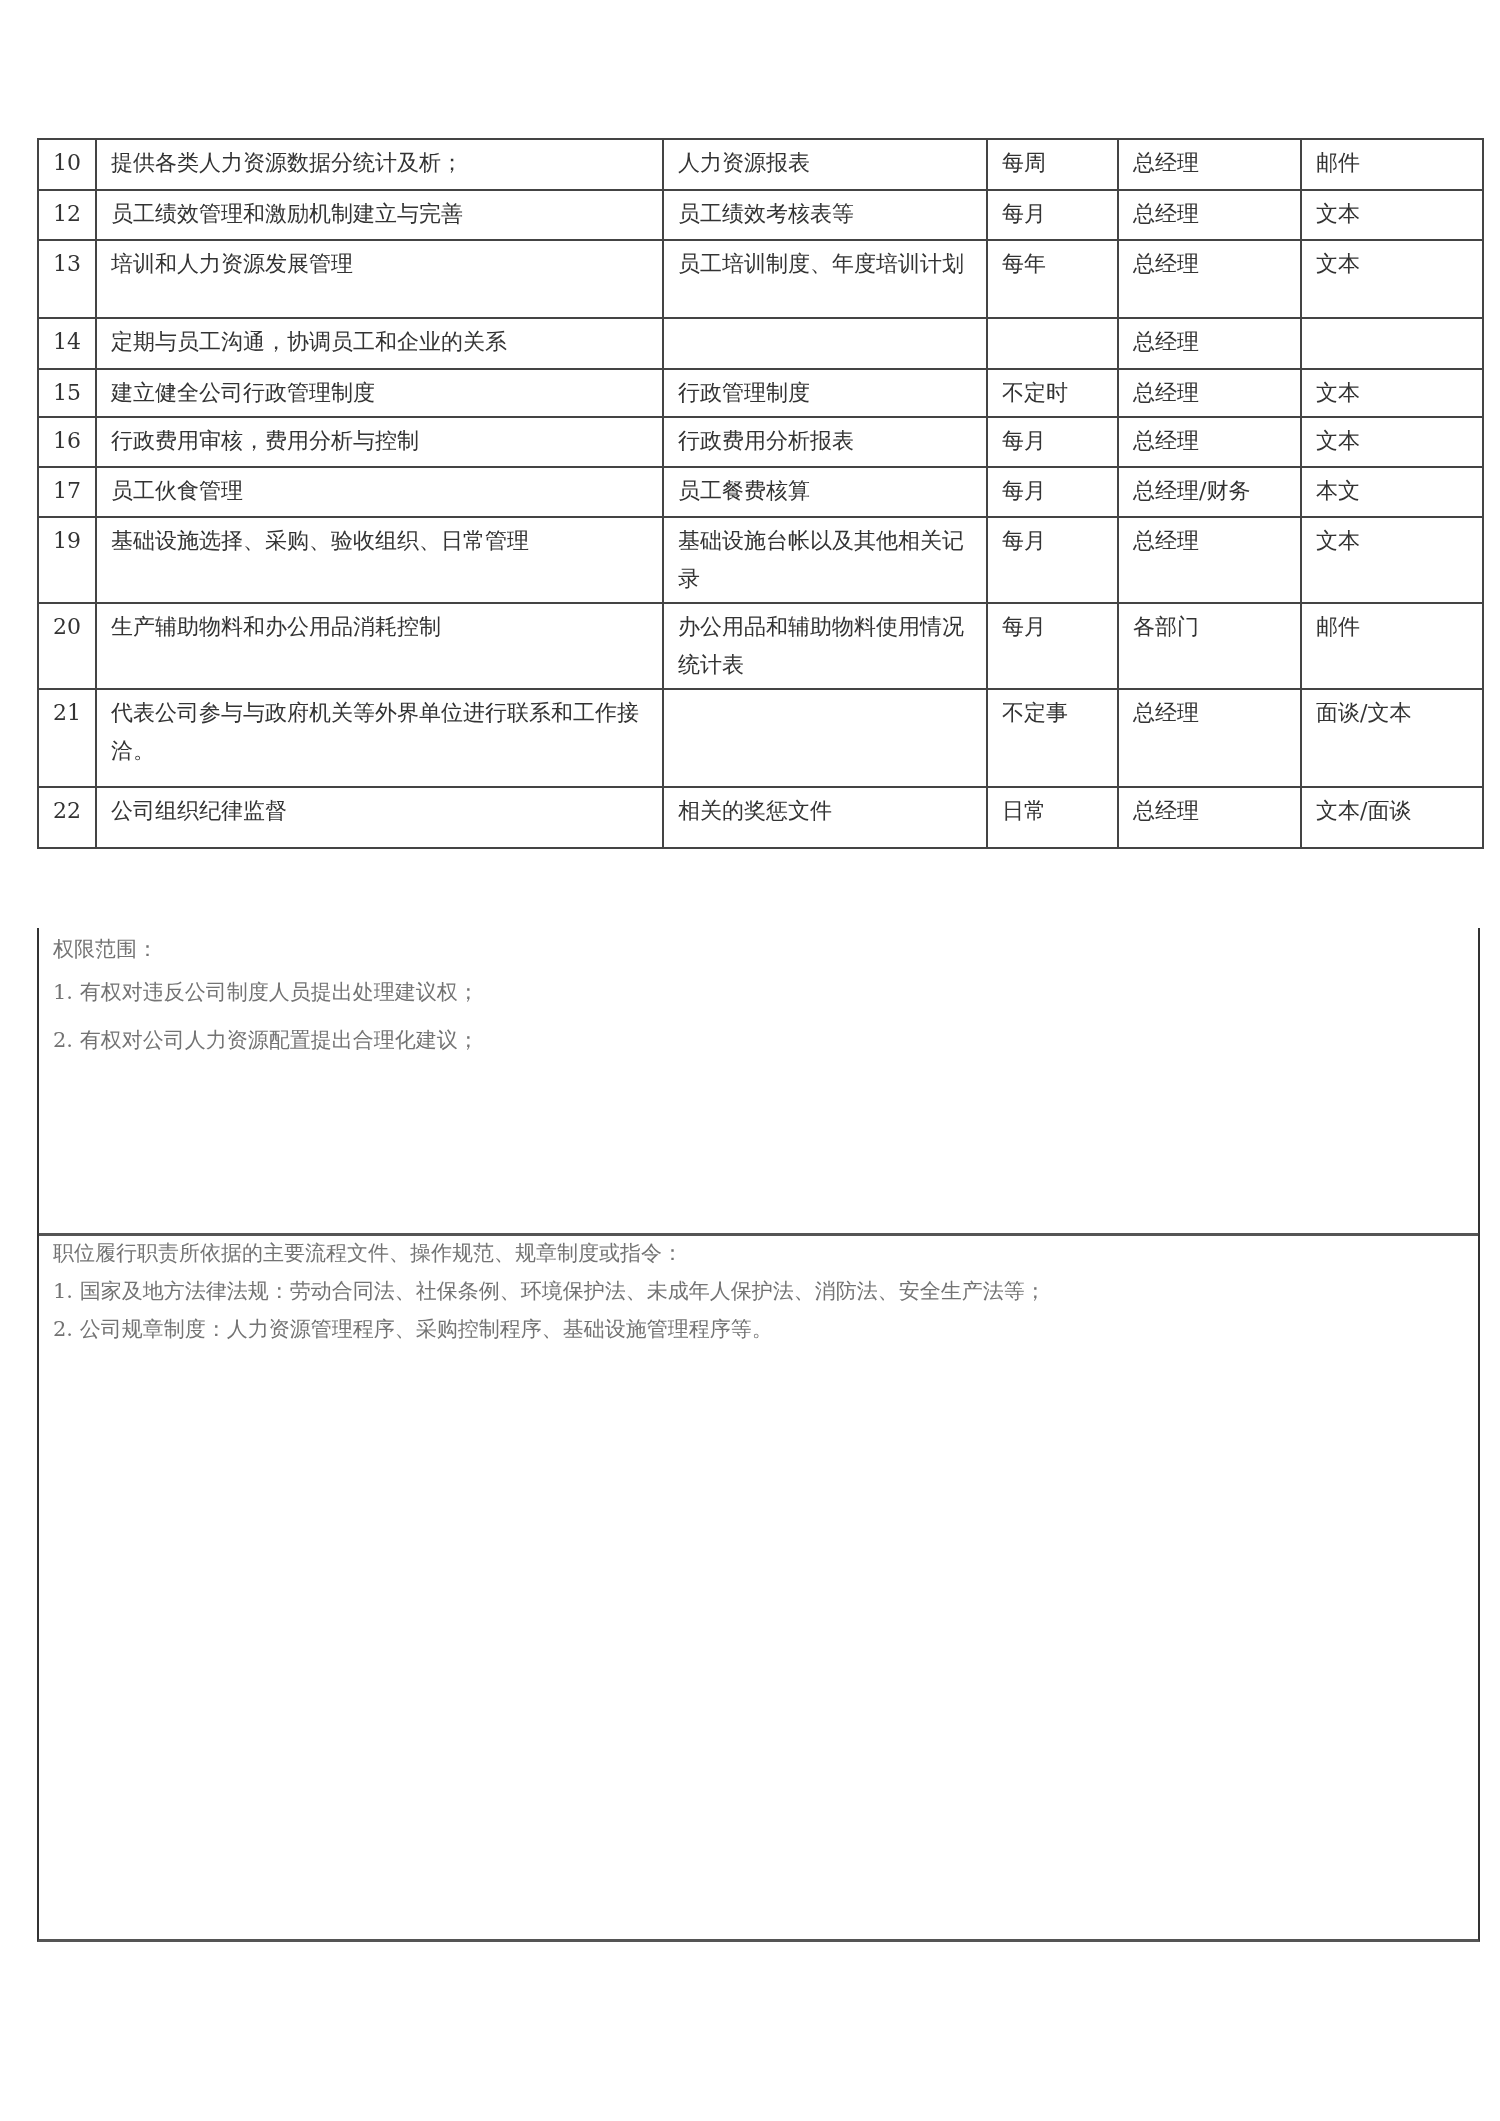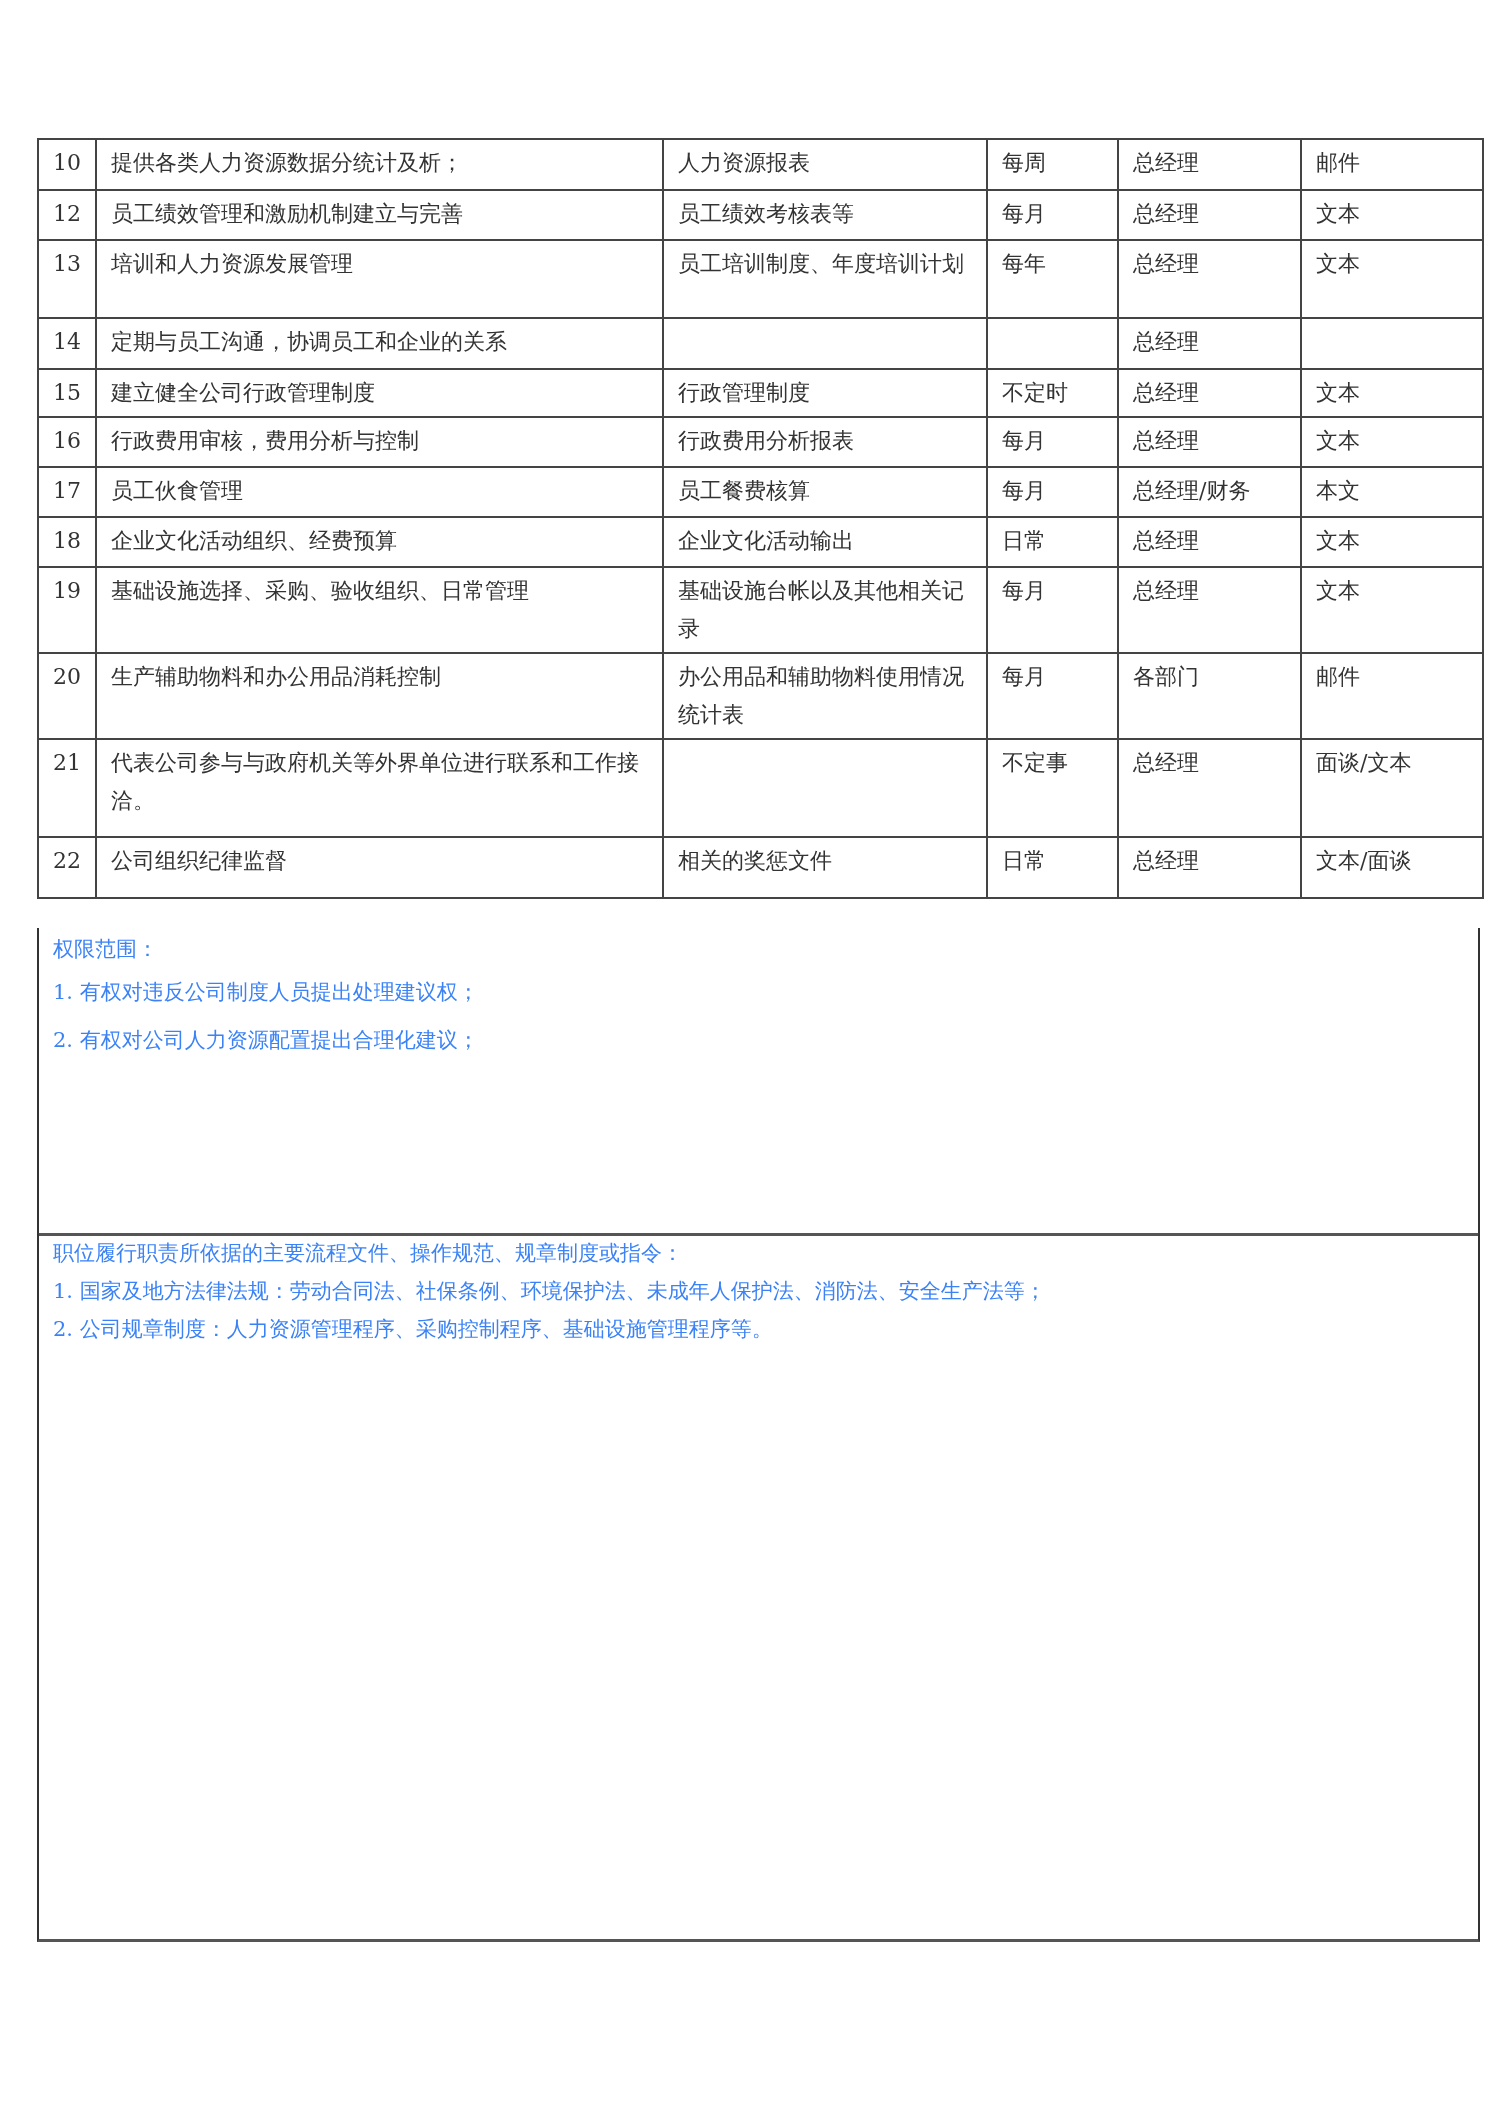--- a/index.html
+++ b/index.html
@@ -5,21 +5,21 @@
   html, body { margin:0; padding:0; background:#ffffff; }
   body { width:1500px; height:2121px; position:relative; overflow:hidden;
          font-family:"DejaVu Serif","Liberation Serif",serif; color:#2a2a2a; }
   .tbl { position:absolute; left:37px; top:138px; width:1445px; border-collapse:collapse; table-layout:fixed; }
   .tbl td { border:2px solid #444; vertical-align:top; font-size:22px; line-height:38px;
             padding:4px 12px 4px 14px; color:#333; }
   .tbl td.num { text-align:center; padding:4px 0; }
   .box { position:absolute; left:37px; width:1439px; border-left:2px solid #333; border-right:2px solid #333; }
   .box1 { top:928px; height:305px; border-bottom:3px solid #555; }
   .box2 { top:1234px; height:705px; border-bottom:3px solid #555; }
-  .box p { margin:0; padding-left:14px; font-size:21px; color:#3b82f6; }
+  .box p { margin:0; padding-left:14px; font-size:21px; color:#737373; }
   .box1 p { line-height:48px; }
   .box1 p.first { line-height:38px; margin-top:2px; }
   .box2 p { line-height:38px; }
 </style>
 </head>
 <body>
 
 <table class="tbl">
   <colgroup>
     <col style="width:58px">
@@ -79,28 +79,20 @@
         <td>文本</td>
       </tr>
       <tr style="height: 50px;">
         <td class="num">17</td>
         <td>员工伙食管理</td>
         <td>员工餐费核算</td>
         <td>每月</td>
         <td>总经理/财务</td>
         <td>本文</td>
       </tr>
-      <tr style="height: 50px;">
-        <td class="num">18</td>
-        <td>企业文化活动组织、经费预算</td>
-        <td>企业文化活动输出</td>
-        <td>日常</td>
-        <td>总经理</td>
-        <td>文本</td>
-      </tr>
       <tr style="height: 78px;">
         <td class="num">19</td>
         <td>基础设施选择、采购、验收组织、日常管理</td>
         <td>基础设施台帐以及其他相关记录</td>
         <td>每月</td>
         <td>总经理</td>
         <td>文本</td>
       </tr>
       <tr style="height: 82px;">
         <td class="num">20</td>

